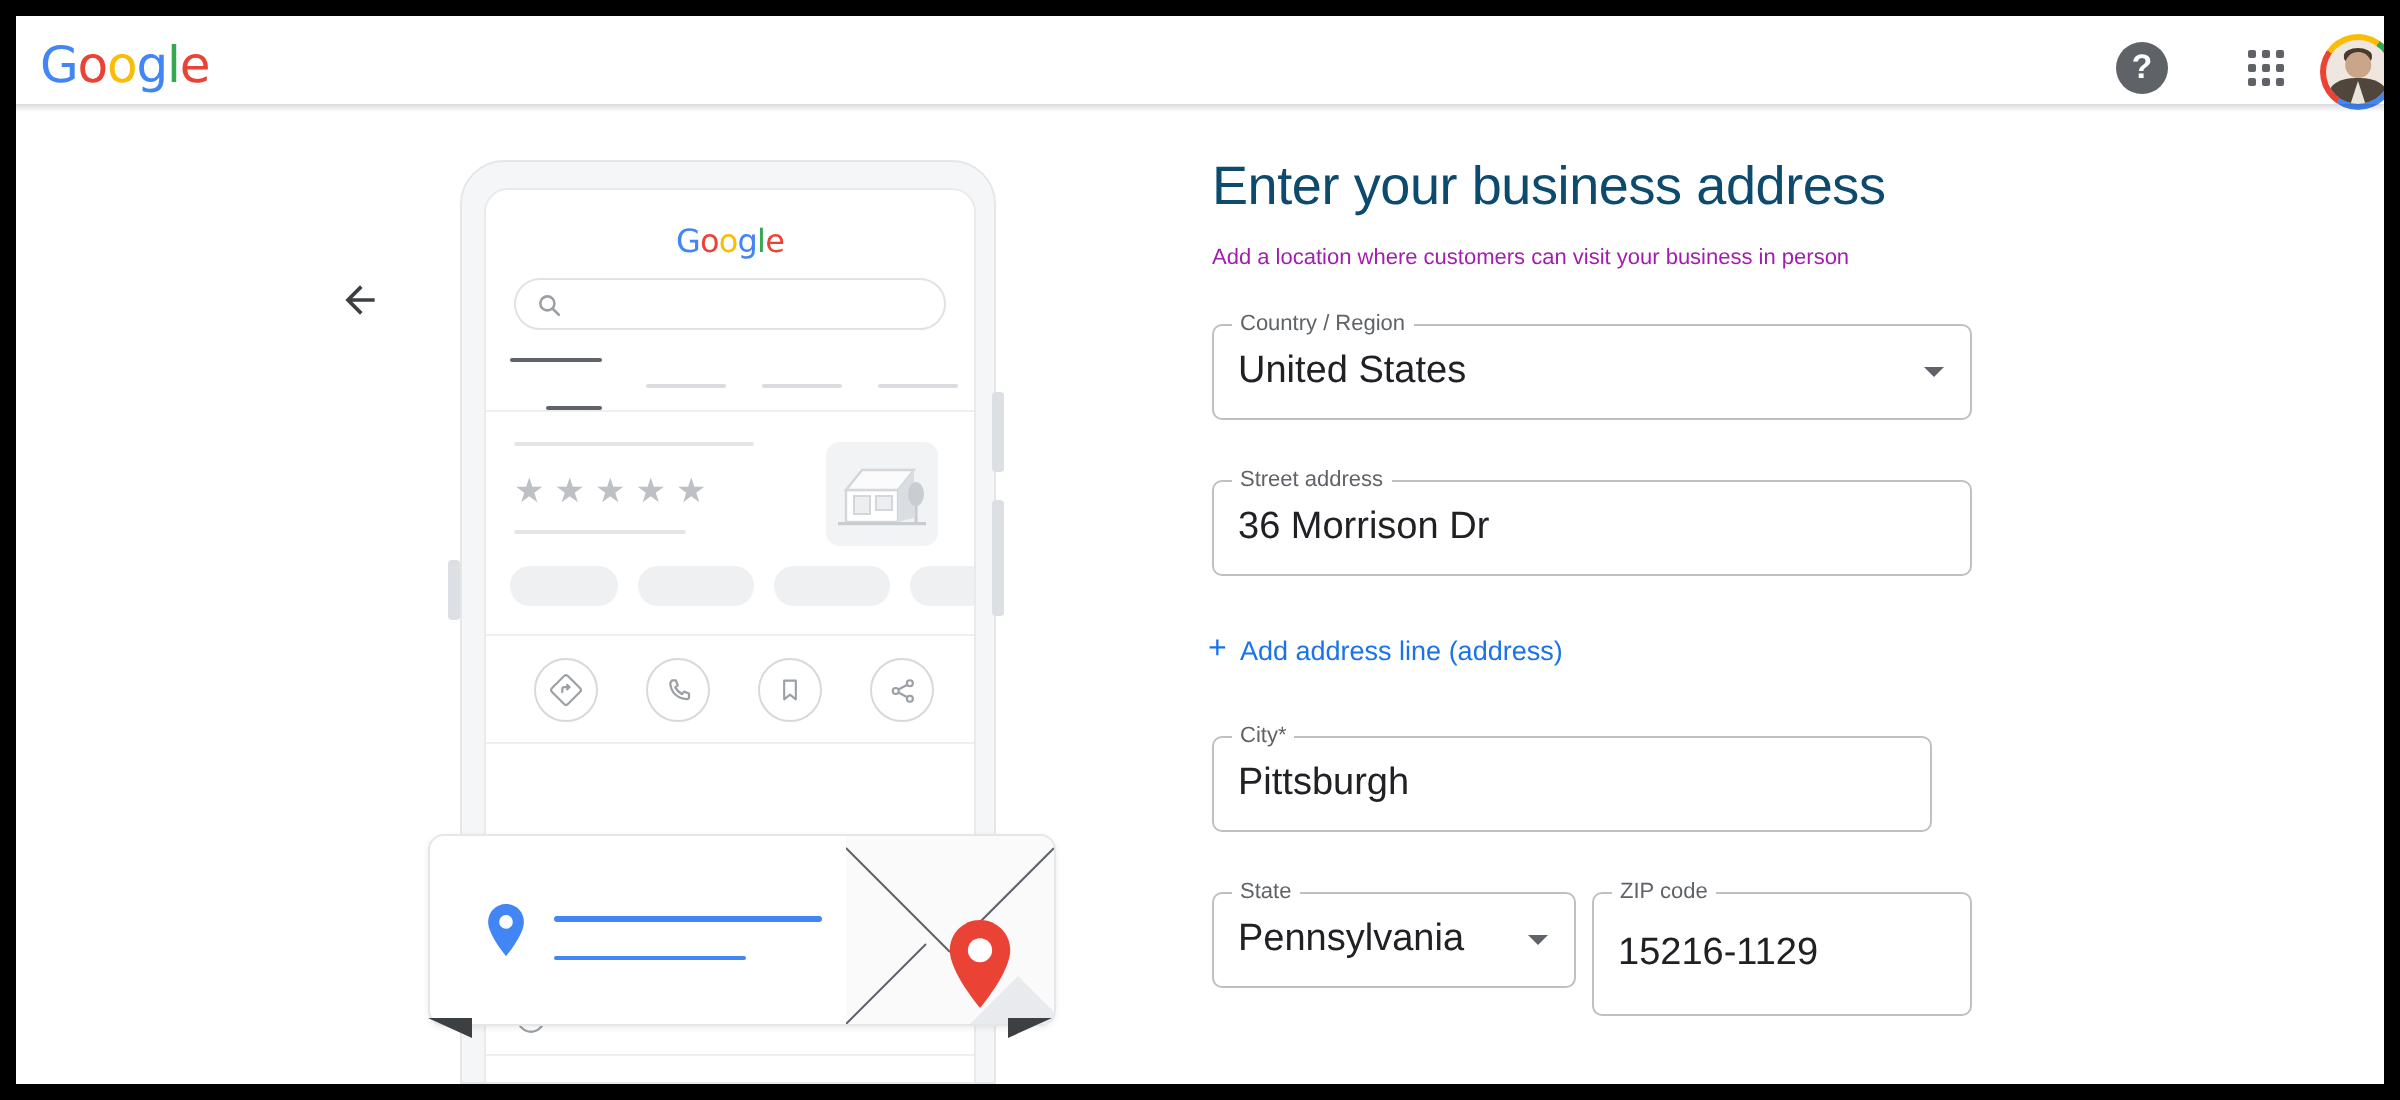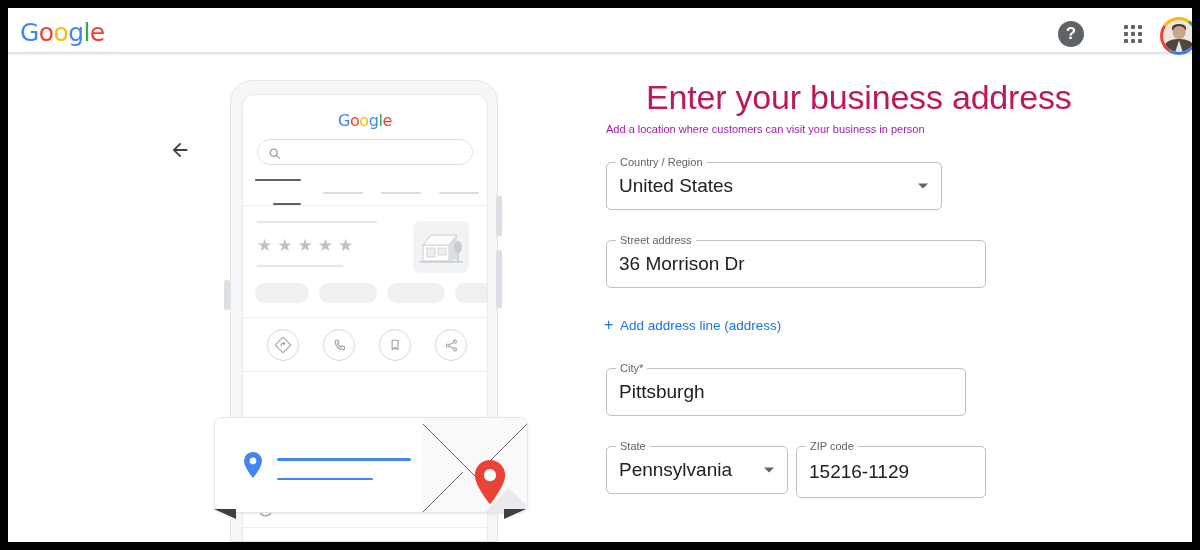--- a/index.html
+++ b/index.html
@@ -141,22 +141,22 @@
   .blue-pin{position:absolute;left:28px;top:34px;}
   .ovl-l1{position:absolute;left:62px;top:40px;width:134px;height:3px;background:#4285F4;border-radius:2px;}
   .ovl-l2{position:absolute;left:62px;top:60px;width:96px;height:2px;background:#4285F4;border-radius:2px;}
   .red-pin{position:absolute;left:258px;top:42px;}
   .ovl-shadow-l{position:absolute;left:0;top:93px;width:22px;height:10px;background:#3c4043;clip-path:polygon(0 0,100% 0,100% 100%);}
   .ovl-shadow-r{position:absolute;right:0;top:93px;width:22px;height:10px;background:#3c4043;clip-path:polygon(0 0,100% 0,0 100%);}
 
   
   .form{position:absolute;left:598px;top:0;width:420px;}
   .title{
-    position:absolute;left:0;top:22px;font-size:34px;color:#be185d;
-    font-weight:400;letter-spacing:-0.2px;white-space:nowrap;margin-left:40px;
+    position:absolute;left:0;top:22px;font-size:27px;color:#0c4a6e;
+    font-weight:400;letter-spacing:-0.2px;white-space:nowrap;
   }
   .subtitle{position:absolute;left:0;top:67px;font-size:11px;color:#a21caf;white-space:nowrap;}
 
   .field{position:absolute;box-sizing:border-box;}
   .outline{
     position:absolute;inset:0;border:1px solid #bdc1c6;border-radius:5px;
     pointer-events:none;
   }
   .notch{
     position:absolute;left:10px;top:-7px;height:14px;padding:0 4px;
@@ -355,21 +355,21 @@
       </div>
       <div class="ovl-shadow-l" style="left:-6px;top:429px;"></div>
       <div class="ovl-shadow-r" style="left:284px;top:429px;"></div>
     </div>
 
     <div class="form">
 
       <div class="title">Enter your business address</div>
       <div class="subtitle">Add a location where customers can visit your business in person</div>
 
-      <div class="field" style="left:0;top:106px;width:336px;height:48px;">
+      <div class="field" style="left:0;top:106px;width:380px;height:48px;">
         <div class="outline"></div>
         <div class="notch">Country / Region</div>
         <div class="fval">United States</div>
         <div class="caret"></div>
       </div>
 
       <div class="field" style="left:0;top:184px;width:380px;height:48px;">
         <div class="outline"></div>
         <div class="notch">Street address</div>
         <div class="fval">36 Morrison Dr</div>
@@ -386,21 +386,21 @@
         <div class="fval">Pittsburgh</div>
       </div>
 
       <div class="field" style="left:0;top:390px;width:182px;height:48px;">
         <div class="outline"></div>
         <div class="notch">State</div>
         <div class="fval">Pennsylvania</div>
         <div class="caret"></div>
       </div>
 
-      <div class="field" style="left:190px;top:390px;width:190px;height:52px;">
+      <div class="field" style="left:190px;top:390px;width:190px;height:62px;">
         <div class="outline"></div>
         <div class="notch">ZIP code</div>
         <div class="fval">15216-1129</div>
       </div>
 
     </div>
   </div>
 </div>
 
 </body></html>

